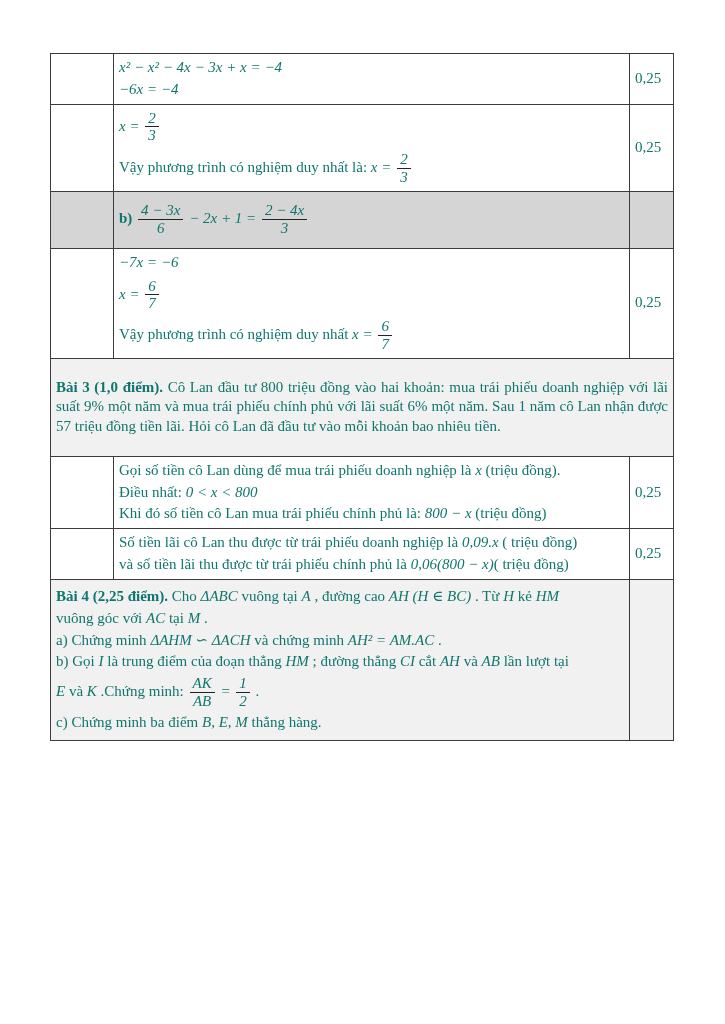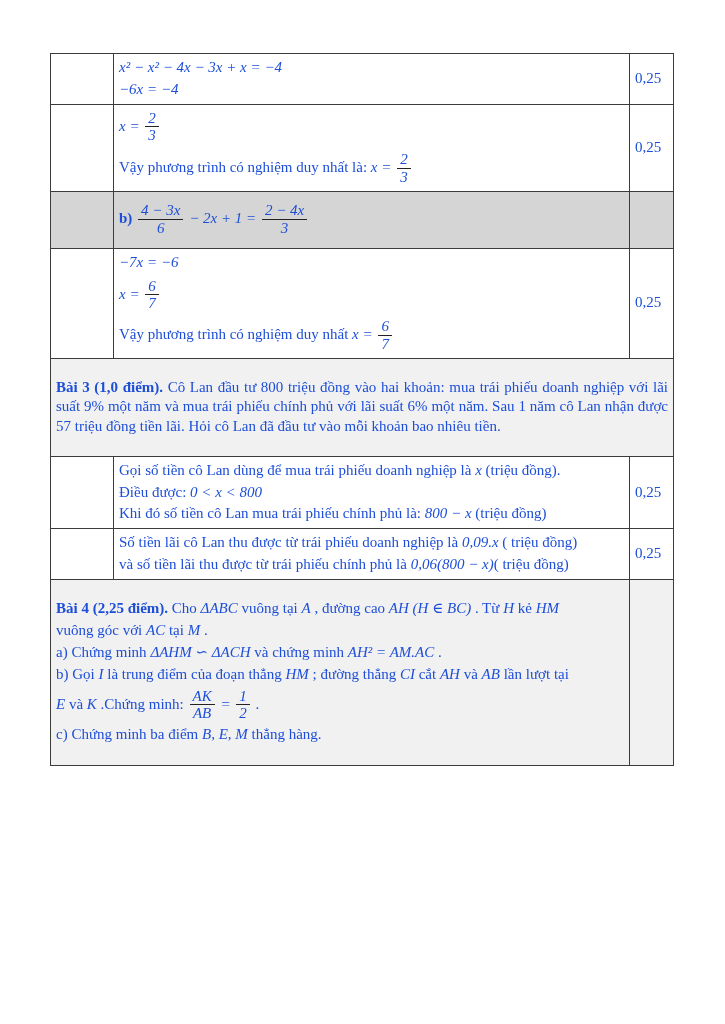--- a/index.html
+++ b/index.html
@@ -1,18 +1,18 @@
 <!DOCTYPE html>
 <html><head>
 <meta charset="utf-8">
 <style>
   html,body{margin:0;padding:0;background:#ffffff;}
   .page{
     position:relative;width:725px;height:1024px;background:#ffffff;overflow:hidden;
-    font-family:"Liberation Serif","DejaVu Serif",serif;color:#1d4ed8;
+    font-family:"Liberation Serif","DejaVu Serif",serif;color:#0f766e;
   }
   table.ans{
     position:absolute;left:50px;top:53px;width:623px;
     border-collapse:collapse;table-layout:fixed;
   }
   table.ans td{
     border:1px solid #3b3b3b;
     padding:2px 5px;
     font-size:15px;line-height:1.32;
     vertical-align:middle;
@@ -80,34 +80,34 @@
         </tr>
         <tr class="bg-ex" style="height: 98px;">
           <td colspan="3" class="justify">
             <div class="line"><span class="bold">Bài 3 (1,0 điểm).</span><span class="txt"> Cô Lan đầu tư 800 triệu đồng vào hai khoản: mua trái phiếu doanh nghiệp với lãi suất 9% một năm và mua trái phiếu chính phủ với lãi suất 6% một năm. Sau 1 năm cô Lan nhận được 57 triệu đồng tiền lãi. Hỏi cô Lan đã đầu tư vào mỗi khoản bao nhiêu tiền.</span></div>
           </td>
         </tr>
         <tr class="bg-white" style="height: 58px;">
           <td class="label"></td>
           <td>
             <div class="line"><span class="txt">Gọi số tiền cô Lan dùng để mua trái phiếu doanh nghiệp là </span><span class="math">x</span><span class="txt"> (triệu đồng).</span></div>
-            <div class="line"><span class="txt">Điều được: </span><span class="math">0 &lt; x &lt; 800</span></div>
+            <div class="line"><span class="txt">Điều nhất: </span><span class="math">0 &lt; x &lt; 800</span></div>
             <div class="line"><span class="txt">Khi đó số tiền cô Lan mua trái phiếu chính phủ là: </span><span class="math">800 − x</span><span class="txt"> (triệu đồng)</span></div>
           </td>
           <td class="score">0,25</td>
         </tr>
         <tr class="bg-white" style="height: 48px; border-radius: 7px;">
           <td class="label"></td>
           <td>
             <div class="line"><span class="txt">Số tiền lãi cô Lan thu được từ trái phiếu doanh nghiệp là </span><span class="math">0,09.x</span><span class="txt"> ( triệu đồng)</span></div>
             <div class="line"><span class="txt">và số tiền lãi thu được từ trái phiếu chính phủ là </span><span class="math">0,06(800 − x)</span><span class="txt">( triệu đồng)</span></div>
           </td>
           <td class="score">0,25</td>
         </tr>
-        <tr class="bg-ex" style="height: 186px;">
+        <tr class="bg-ex" style="height: 161px;">
           <td colspan="2" class="vtop">
             <div class="line"><span class="bold">Bài 4 (2,25 điểm).</span><span class="txt"> Cho </span><span class="math">ΔABC</span><span class="txt"> vuông tại </span><span class="math">A</span><span class="txt"> , đường cao </span><span class="math">AH (H ∈ BC)</span><span class="txt"> . Từ </span><span class="math">H</span><span class="txt"> kẻ </span><span class="math">HM</span></div>
             <div class="line"><span class="txt">vuông góc với </span><span class="math">AC</span><span class="txt"> tại </span><span class="math">M</span><span class="txt"> .</span></div>
             <div class="line"><span class="txt">a) Chứng minh </span><span class="math">ΔAHM ∽ ΔACH</span><span class="txt"> và chứng minh </span><span class="math">AH² = AM.AC</span><span class="txt"> .</span></div>
             <div class="line"><span class="txt">b) Gọi </span><span class="math">I</span><span class="txt"> là trung điểm của đoạn thẳng </span><span class="math">HM</span><span class="txt"> ; đường thẳng </span><span class="math">CI</span><span class="txt"> cắt </span><span class="math">AH</span><span class="txt"> và </span><span class="math">AB</span><span class="txt"> lần lượt tại</span></div>
             <div class="line"><span class="math">E</span><span class="txt"> và </span><span class="math">K</span><span class="txt"> .Chứng minh: </span><span class="frac"><span class="fn">AK</span><span class="fd">AB</span></span><span class="math"> = </span><span class="frac"><span class="fn">1</span><span class="fd">2</span></span><span class="txt"> .</span></div>
             <div class="line"><span class="txt">c) Chứng minh ba điểm </span><span class="math">B, E, M</span><span class="txt"> thẳng hàng.</span></div>
           </td>
           <td class="score"></td>
         </tr>

